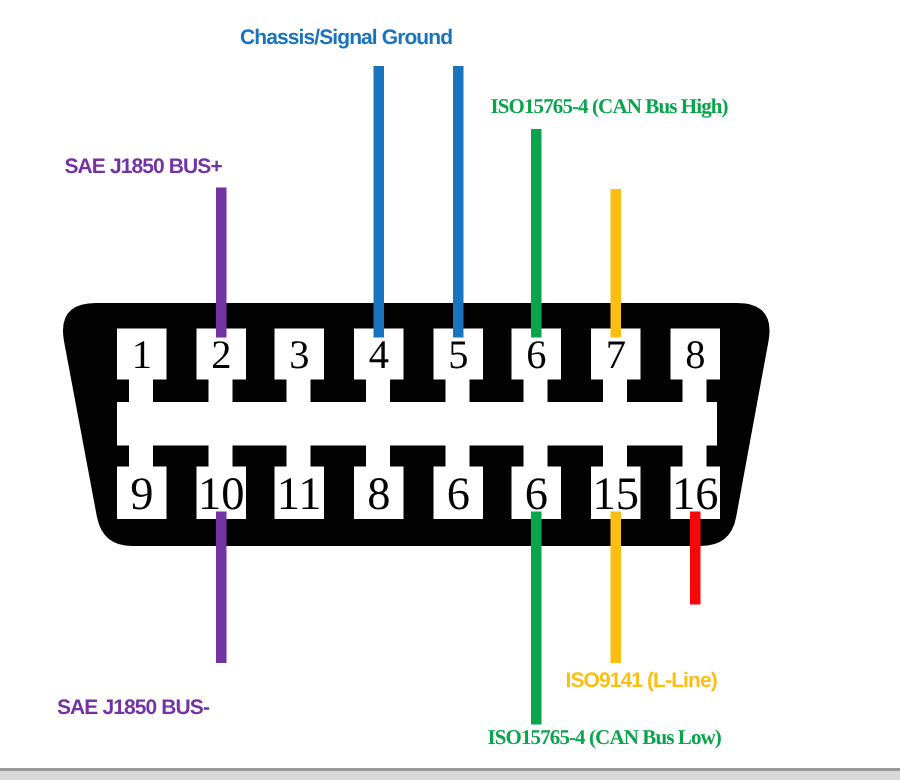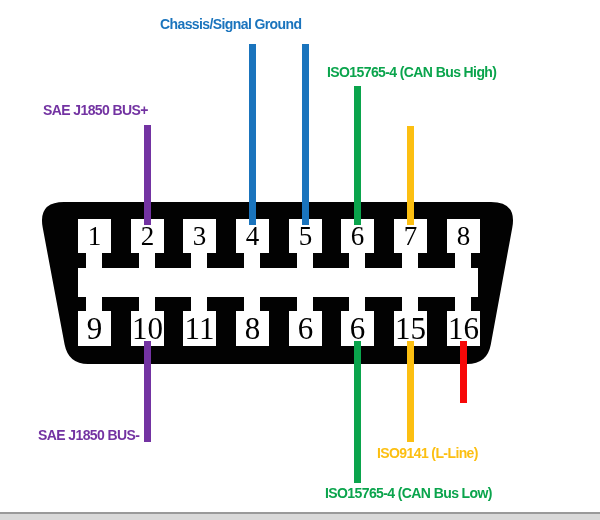--- a/index.html
+++ b/index.html
@@ -52,21 +52,21 @@
   .label {
     position: absolute;
     font-weight: bold;
     font-size: 14px;
     line-height: 1;
     letter-spacing: -0.6px;
     white-space: nowrap;
     z-index: 4;
   }
   .t-blue   { color: var(--wire_blue,   #1a74bd); }
-  .t-green  { color: var(--wire_green,  #0aa44c); }
+  .t-green  { color: var(--wire_green,  #0aa44c); font-family: Liberation Serif, serif; }
   .t-yellow { color: var(--wire_yellow, #fcbf11); }
   .t-purple { color: var(--wire_purple, #7333a2); }
   .t-red    { color: var(--wire_red,    #f70808); }
 
   .edge-bar {
     position: absolute;
     left: 0; top: 512px;
     width: 600px; height: 8px;
     box-sizing: border-box;
     background: var(--edge_bar_fill, #d9d9d9);
@@ -111,19 +111,19 @@
   <div class="wire w-green" style="left:354px; top:86px;  height:139px"></div>
   <div class="wire w-yellow" style="left:407px; top:126px; height:99px"></div>
   <div class="wire w-purple" style="left:144px; top:341px; height:101px"></div>
   <div class="wire w-green" style="left:354px; top:341px; height:142px"></div>
   <div class="wire w-yellow" style="left:407px; top:341px; height:101px"></div>
   <div class="wire w-red" style="left:460px; top:341px; height:62px"></div>
 
   <div class="label t-blue" style="left:160px; top:17px">Chassis/Signal Ground</div>
   <div class="label t-green" style="left:327px; top:65px">ISO15765-4 (CAN Bus High)</div>
   <div class="label t-purple" style="left:43px;  top:103px">SAE J1850 BUS+</div>
-  <div class="label t-purple" style="left:38px;  top:428px">SAE J1850 BUS-</div>
+  <div class="label t-purple" style="left:38px;  top:464px">SAE J1850 BUS-</div>
   <div class="label t-yellow" style="left:377px; top:446px">ISO9141 (L-Line)</div>
   <div class="label t-green" style="left:325px; top:486px">ISO15765-4 (CAN Bus Low)</div>
 
   <div class="edge-bar"></div>
 
 </div>
 
 </body></html>

